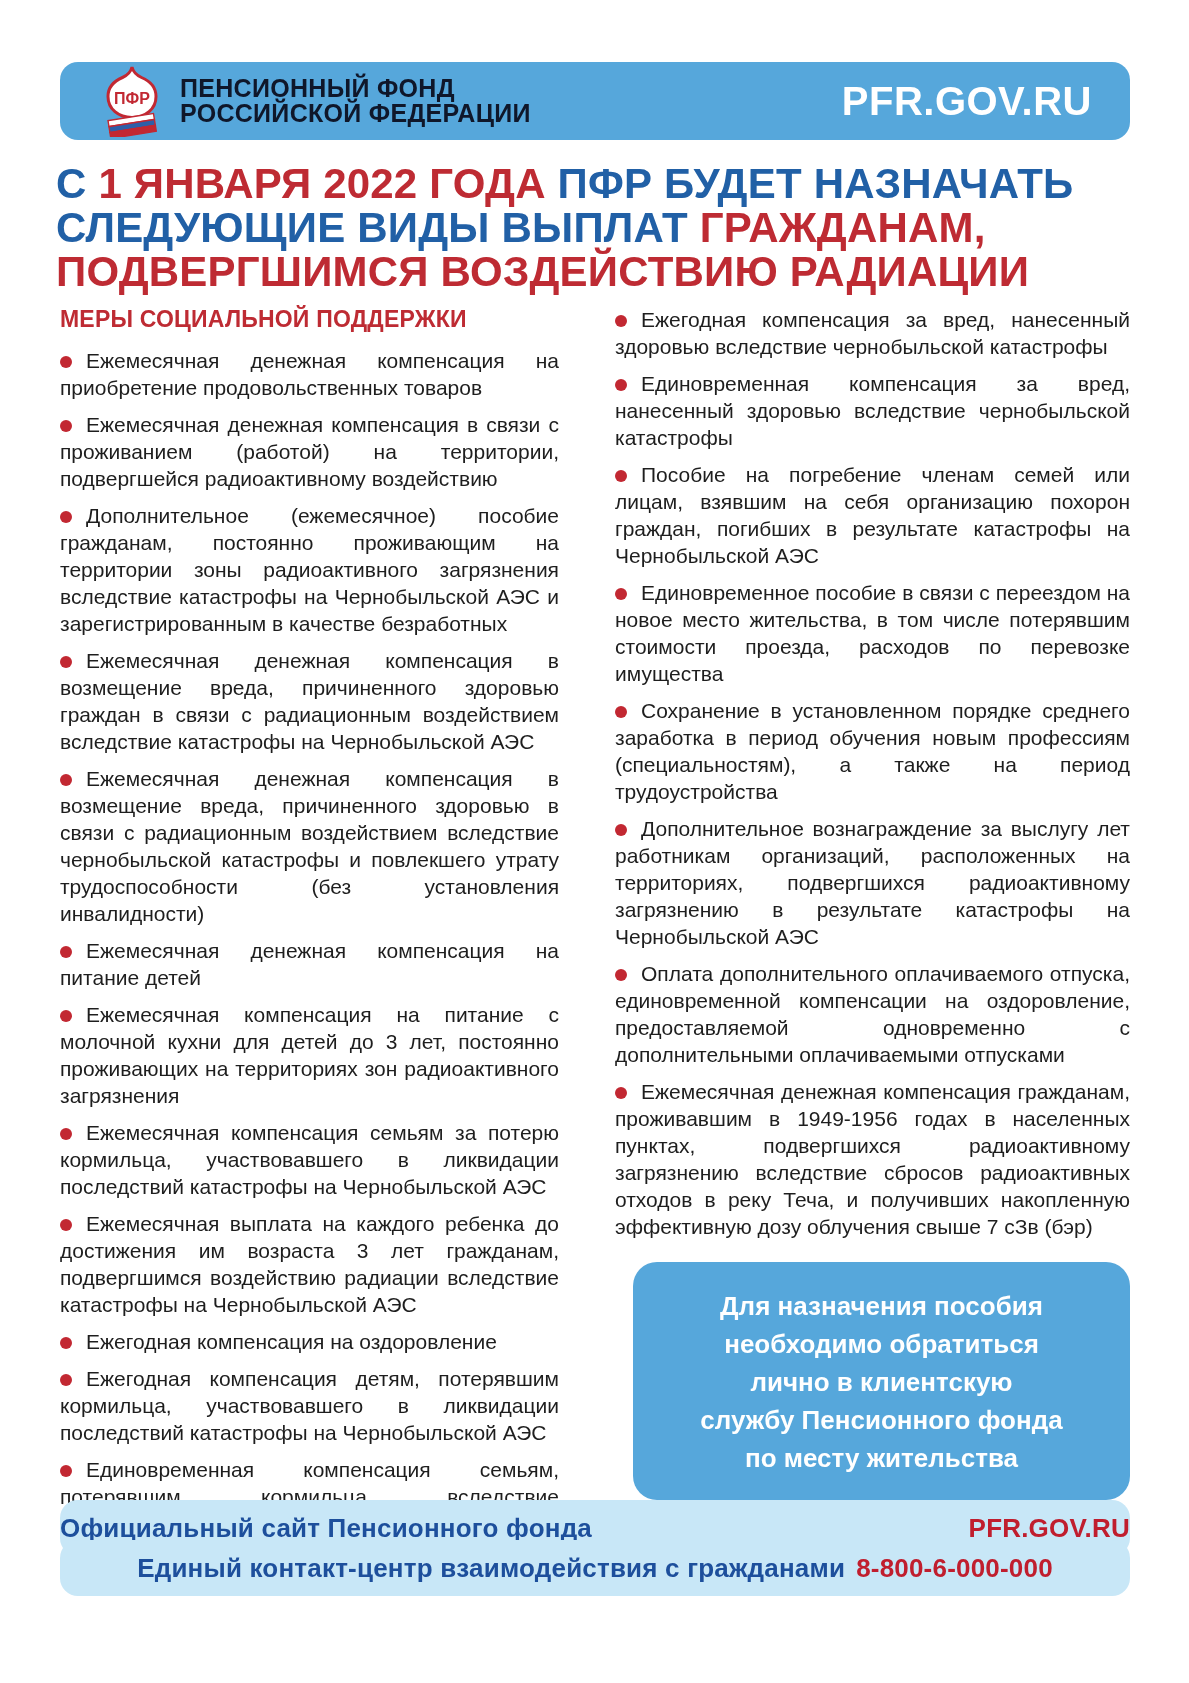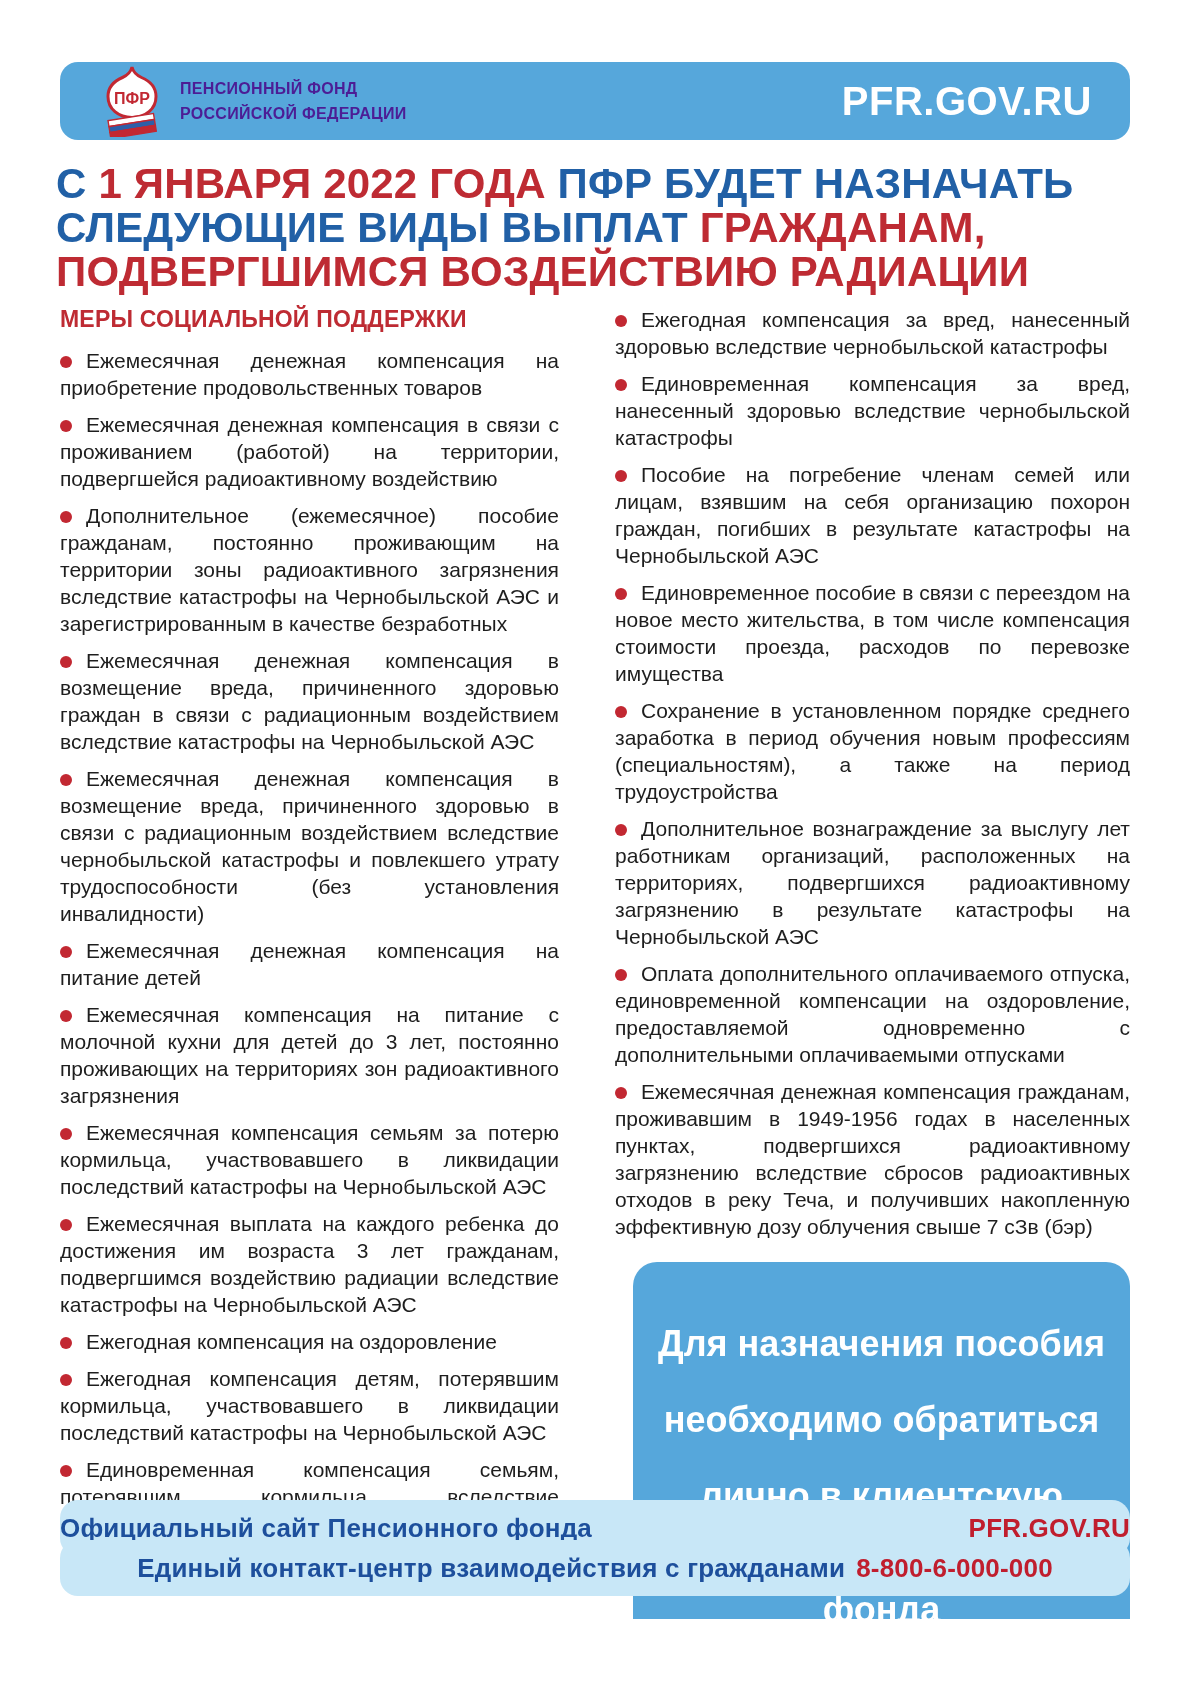--- a/index.html
+++ b/index.html
@@ -10,21 +10,21 @@
     background:#ffffff; overflow:hidden;
   }
 
   
   .header {
     position:absolute; left:60px; top:62px; width:1070px; height:78px;
     background:#56a7db; border-radius:18px;
     display:flex; align-items:center; padding:0 38px 0 40px;
   }
   .logo { display:flex; align-items:center; gap:16px; }
-  .logo-text { color:#4c1d95; font-weight:bold; font-size:16px; line-height:25px; letter-spacing:0.3px; }
+  .logo-text { color:#0f172a; font-weight:bold; font-size:25px; line-height:25px; letter-spacing:0.3px; }
   .header-site {
     margin-left:auto; color:#ffffff; font-weight:bold; font-size:40px; letter-spacing:0.5px;
   }
 
   
   .title {
     position:absolute; left:56px; top:162px; width:1078px;
     font-weight:bold; font-size:42px; line-height:44px; letter-spacing:0.2px;
   }
   .t-blue { color:#2160a6; }
@@ -50,21 +50,21 @@
   }
 
   
   .notice {
     margin-top:22px; margin-left:18px; width:497px;
     background:#56a7db; border-radius:24px;
     padding:25px 12px 23px 12px; text-align:center;
   }
   .notice-line {
     display:block; color:#ffffff; font-weight:bold;
-    font-size:36px; line-height:38px;margin-top:38px;
+    font-size:26px; line-height:38px;
   }
 
   
   .bar {
     position:absolute; left:60px; width:1070px; height:56px;
     background:#c8e7f7; border-radius:18px;
     display:flex; align-items:center; justify-content:center;
     font-weight:bold; font-size:26px; letter-spacing:0.2px;
   }
   .bar-site    { top:1500px;justify-content:space-between; }
@@ -119,21 +119,21 @@
       <p class="item"><span class="dot"></span><span>Ежемесячная выплата на каждого ребенка до достижения им возраста 3 лет гражданам, подвергшимся воздействию радиации вследствие катастрофы на Чернобыльской АЭС</span></p>
       <p class="item"><span class="dot"></span><span>Ежегодная компенсация на оздоровление</span></p>
       <p class="item"><span class="dot"></span><span>Ежегодная компенсация детям, потерявшим кормильца, участвовавшего в ликвидации последствий катастрофы на Чернобыльской АЭС</span></p>
       <p class="item"><span class="dot"></span><span>Единовременная компенсация семьям, потерявшим кормильца вследствие чернобыльской катастрофы</span></p>
     </div>
 
     <div class="col">
       <p class="item"><span class="dot"></span><span>Ежегодная компенсация за вред, нанесенный здоровью вследствие чернобыльской катастрофы</span></p>
       <p class="item"><span class="dot"></span><span>Единовременная компенсация за вред, нанесенный здоровью вследствие чернобыльской катастрофы</span></p>
       <p class="item"><span class="dot"></span><span>Пособие на погребение членам семей или лицам, взявшим на себя организацию похорон граждан, погибших в результате катастрофы на Чернобыльской АЭС</span></p>
-      <p class="item"><span class="dot"></span><span>Единовременное пособие в связи с переездом на новое место жительства, в том числе компенсация стоимости проезда, расходов по перевозке имущества</span></p>
+      <p class="item"><span class="dot"></span><span>Единовременное пособие в связи с переездом на новое место жительства, в том числе потерявшим стоимости проезда, расходов по перевозке имущества</span></p>
       <p class="item"><span class="dot"></span><span>Сохранение в установленном порядке среднего заработка в период обучения новым профессиям (специальностям), а также на период трудоустройства</span></p>
       <p class="item"><span class="dot"></span><span>Дополнительное вознаграждение за выслугу лет работникам организаций, расположенных на территориях, подвергшихся радиоактивному загрязнению в результате катастрофы на Чернобыльской АЭС</span></p>
       <p class="item"><span class="dot"></span><span>Оплата дополнительного оплачиваемого отпуска, единовременной компенсации на оздоровление, предоставляемой одновременно с дополнительными оплачиваемыми отпусками</span></p>
       <p class="item"><span class="dot"></span><span>Ежемесячная денежная компенсация гражданам, проживавшим в 1949-1956 годах в населенных пунктах, подвергшихся радиоактивному загрязнению вследствие сбросов радиоактивных отходов в реку Теча, и получивших накопленную эффективную дозу облучения свыше 7 сЗв (бэр)</span></p>
 
       <div class="notice">
         <span class="notice-line">Для назначения пособия</span>
         <span class="notice-line">необходимо обратиться</span>
         <span class="notice-line">лично в клиентскую</span>
         <span class="notice-line">службу Пенсионного фонда</span>

